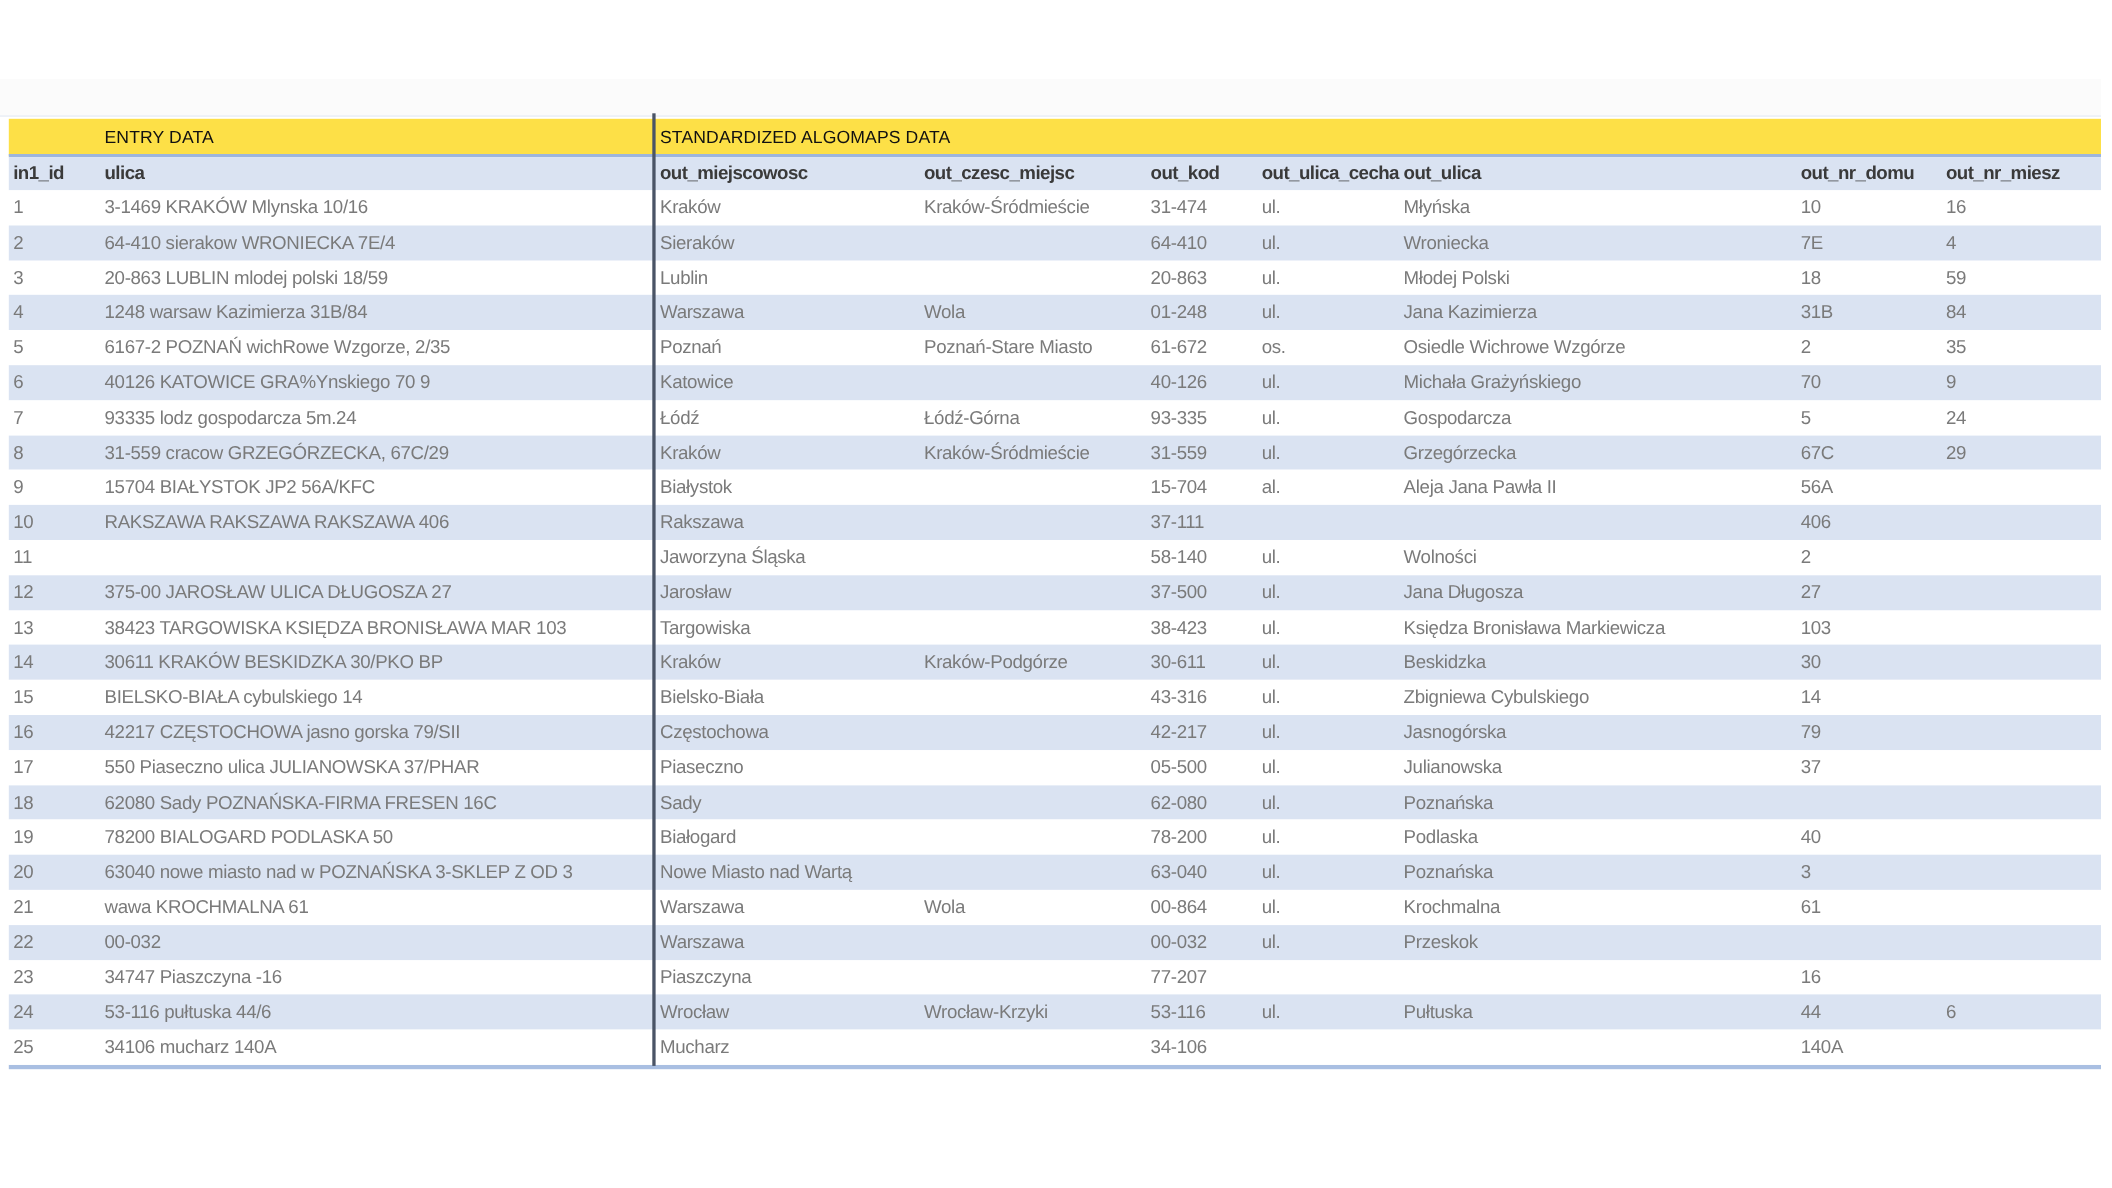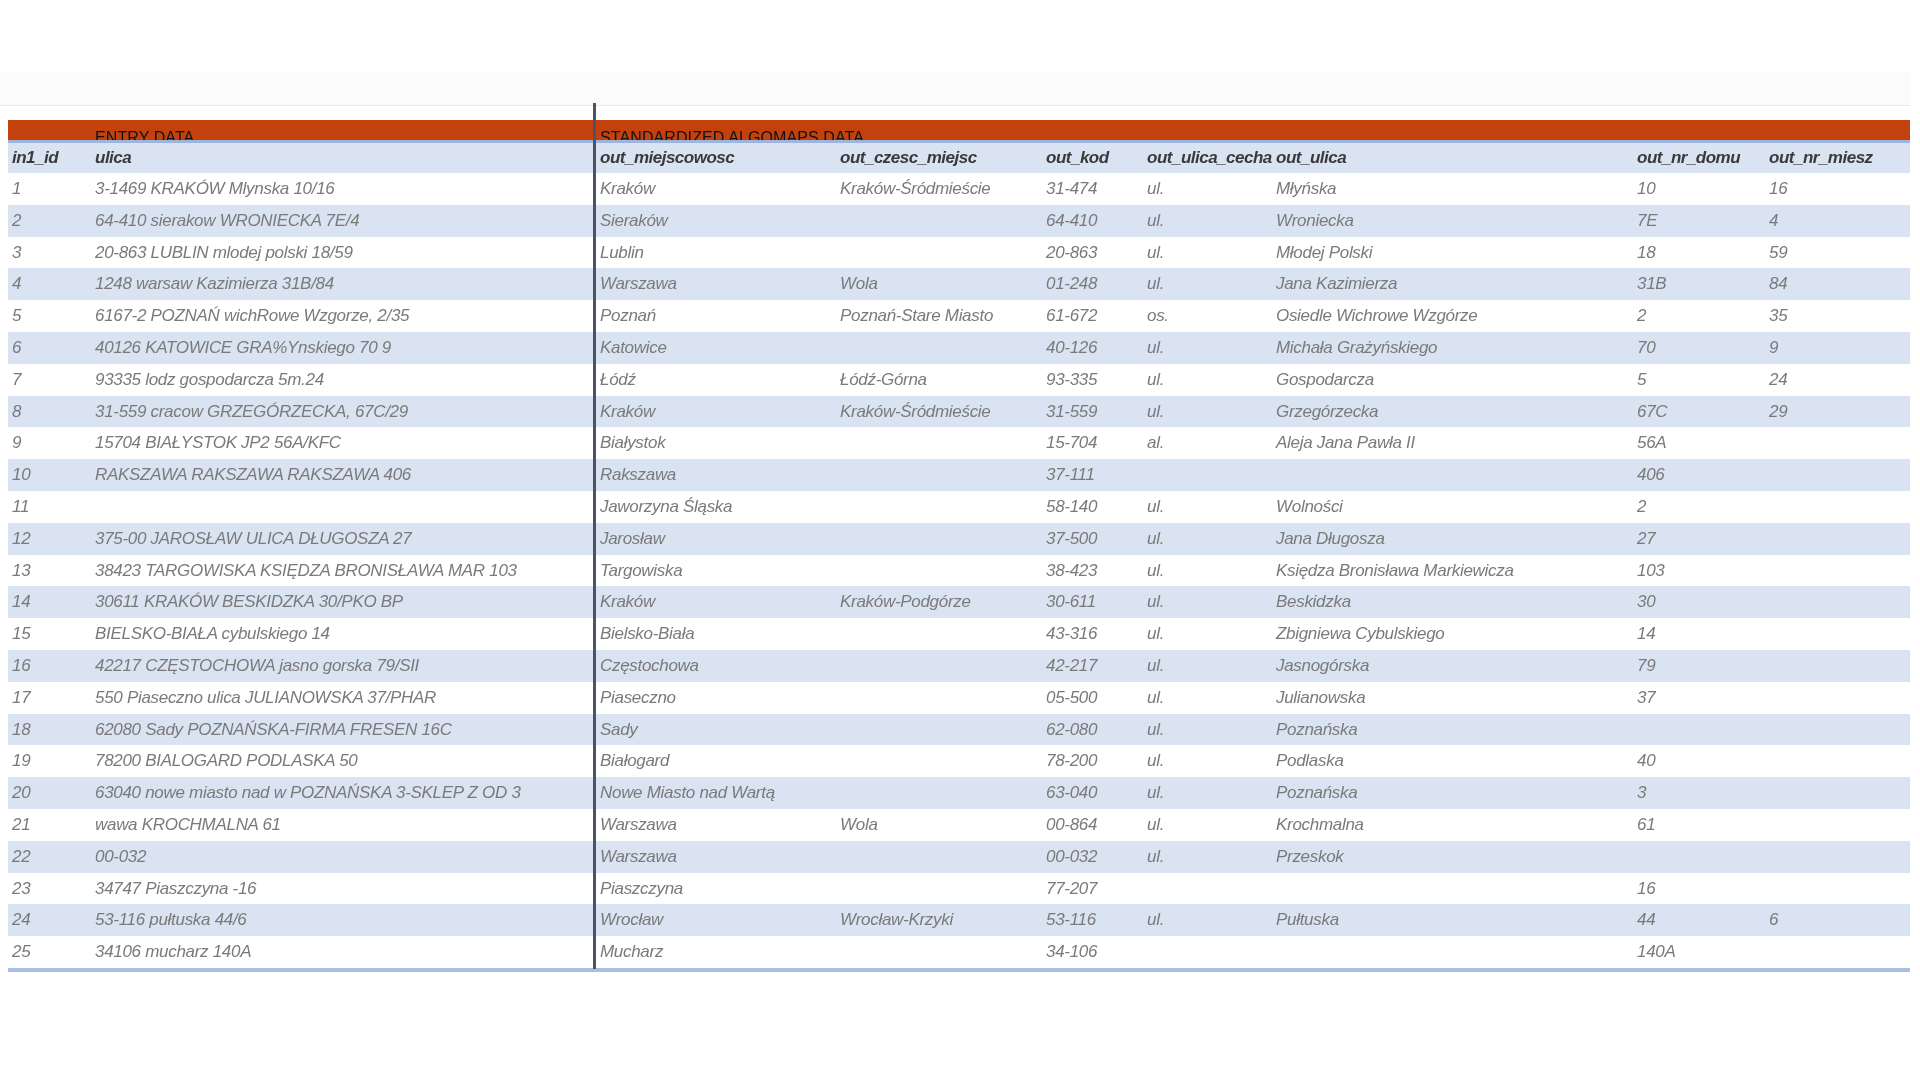--- a/index.html
+++ b/index.html
@@ -19,24 +19,24 @@
       left: 0;
       top: 72px;
       width: 1910px;
       height: 33px;
       background: #fbfbfb;
       border-bottom: 1px solid #e3e9f3;
     }
     .section-row {
       position: absolute;
       left: 8px;
-      top: 120px;
+      top: 108px;
       width: 1902px;
       height: 34px;
-      background: #c2410c;
+      background: #fde047;
     }
     .section-label {
       position: absolute;
       top: 9px;
       font-size: 16px;
       color: #111111;
       letter-spacing: 0.1px;
       white-space: nowrap;
     }
     .table {
@@ -46,21 +46,20 @@
       width: 1902px;
     }
     .table-head-border {
       height: 3px;
       background: #9db5dc;
     }
     .row {
       position: relative;
       height: 31.8px;
       width: 1902px;
-      font-style: italic;
     }
     .row.header {
       height: 30px;
       background: #dae3f2;
     }
     .row.band { background: #dae3f2; }
     .row.plain { background: #ffffff; }
     .cell {
       position: absolute;
       top: 0;

